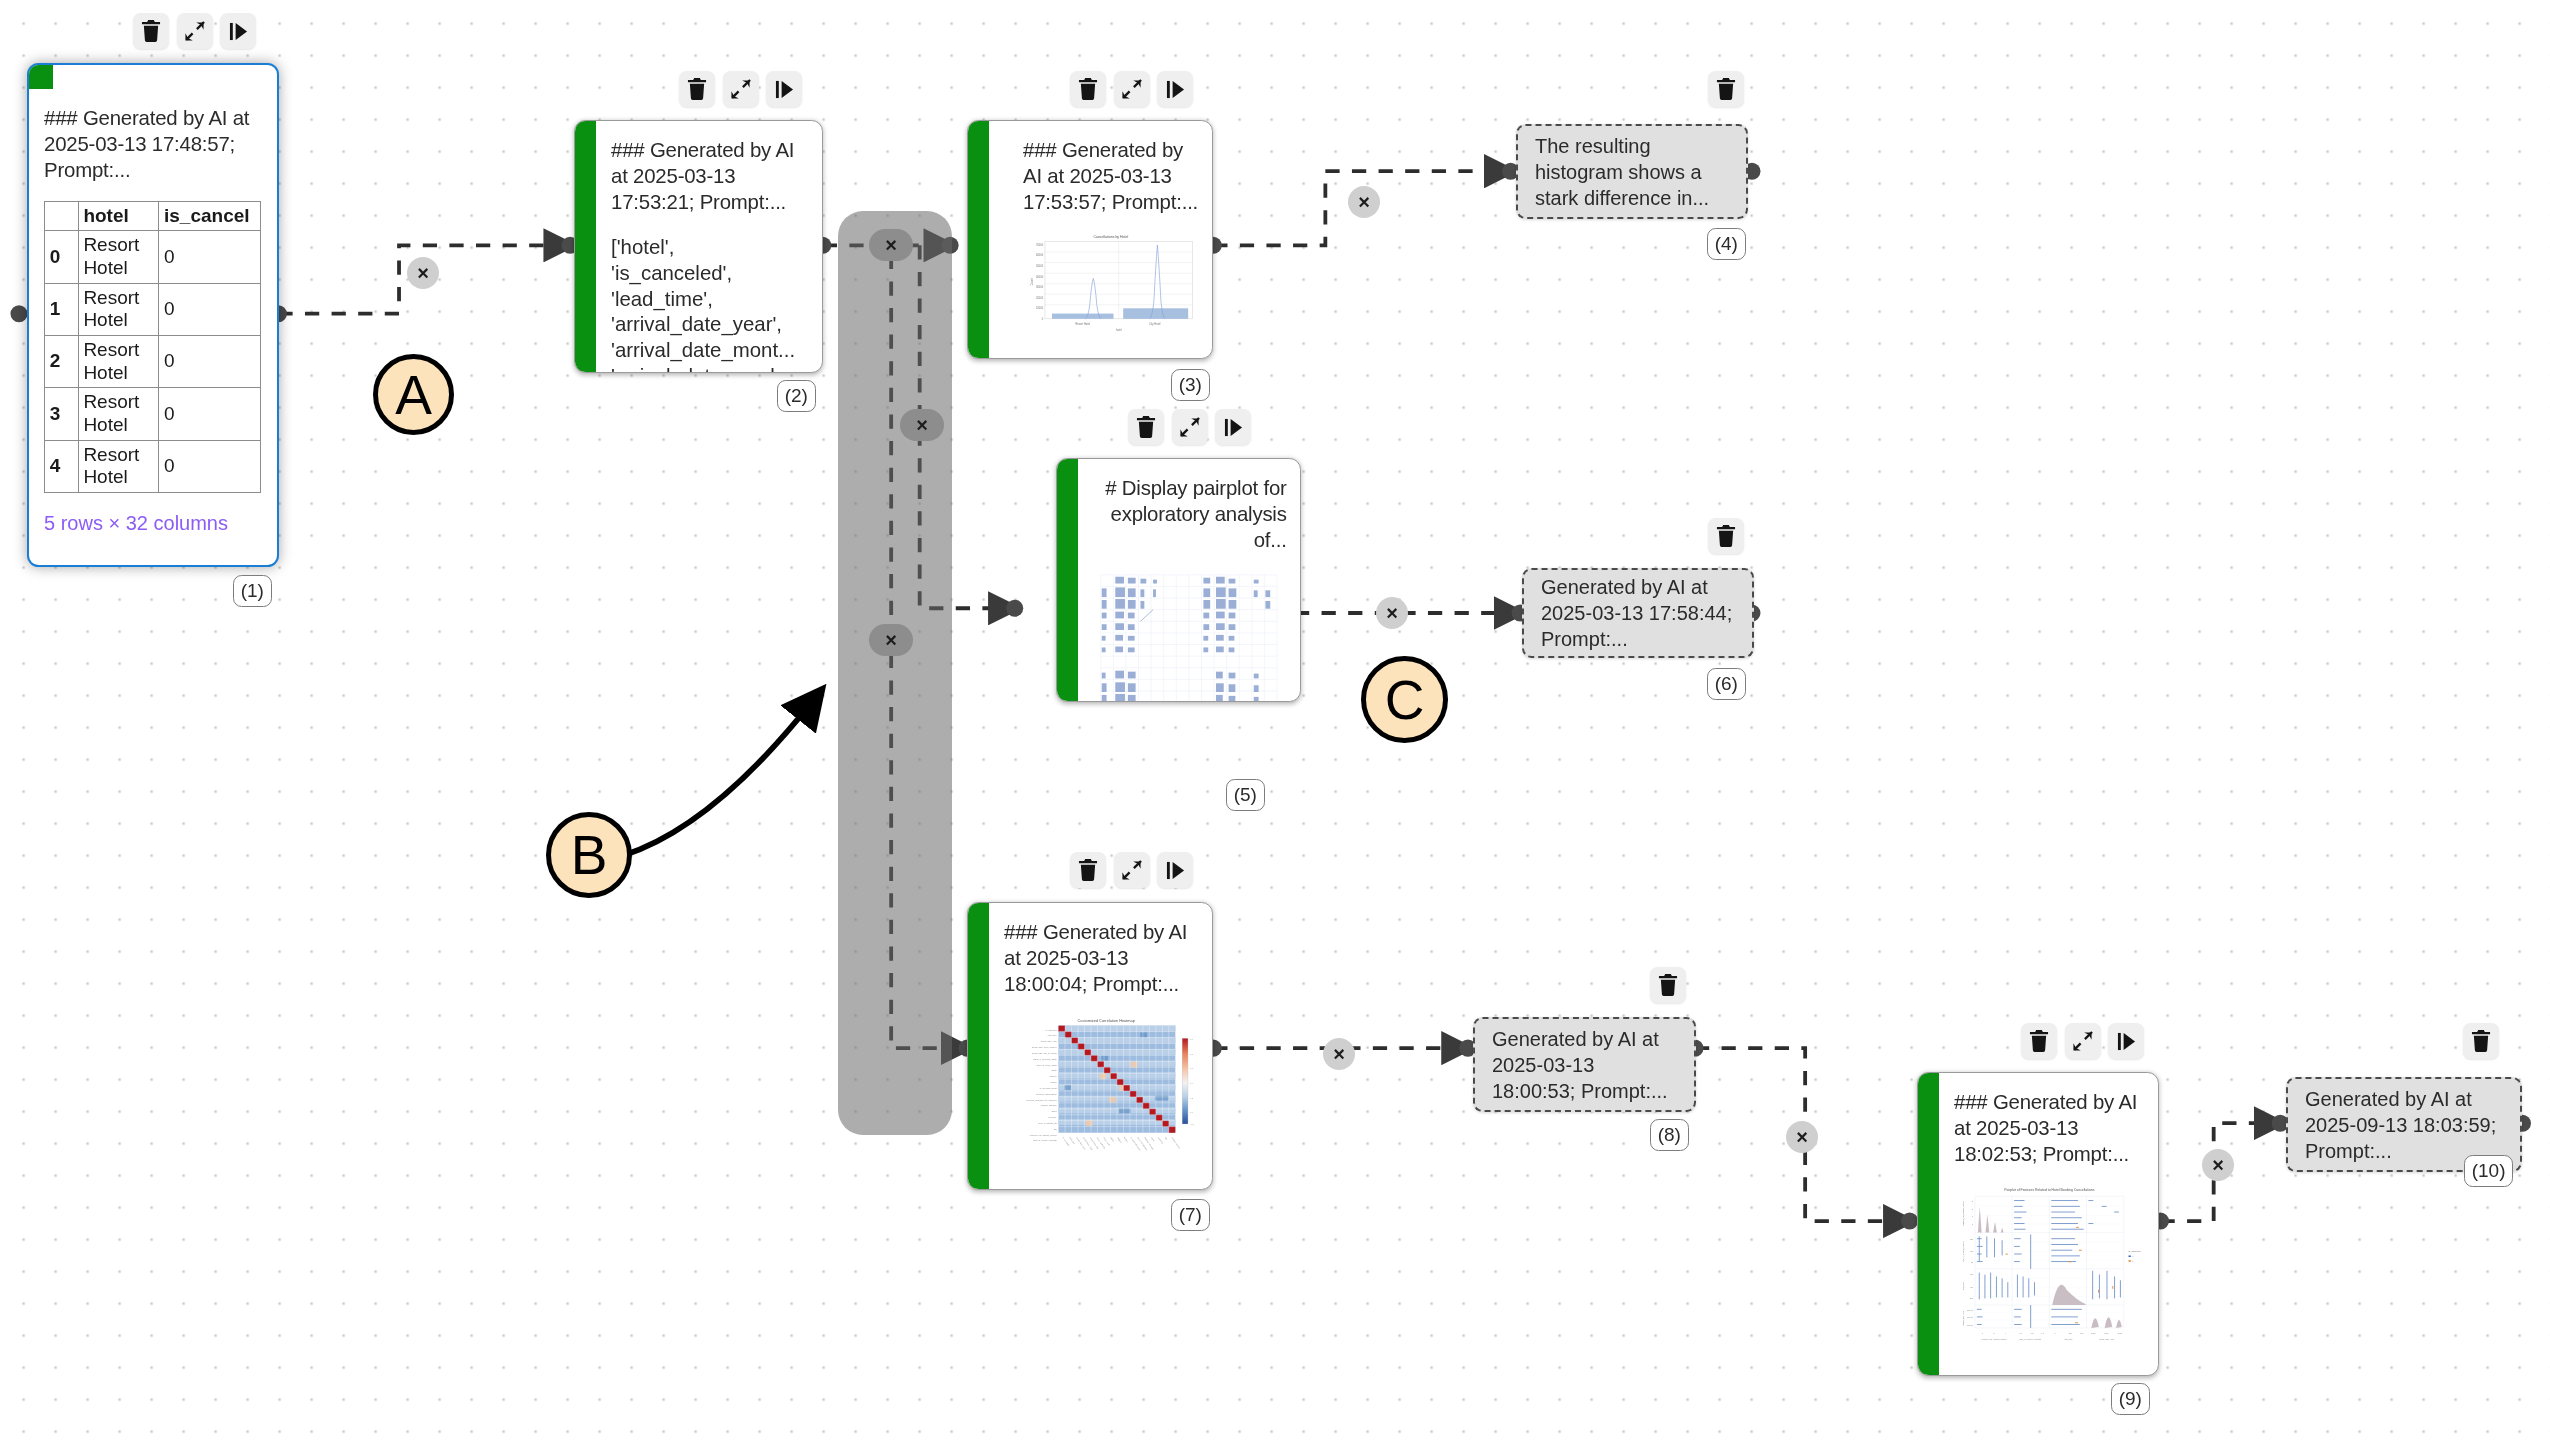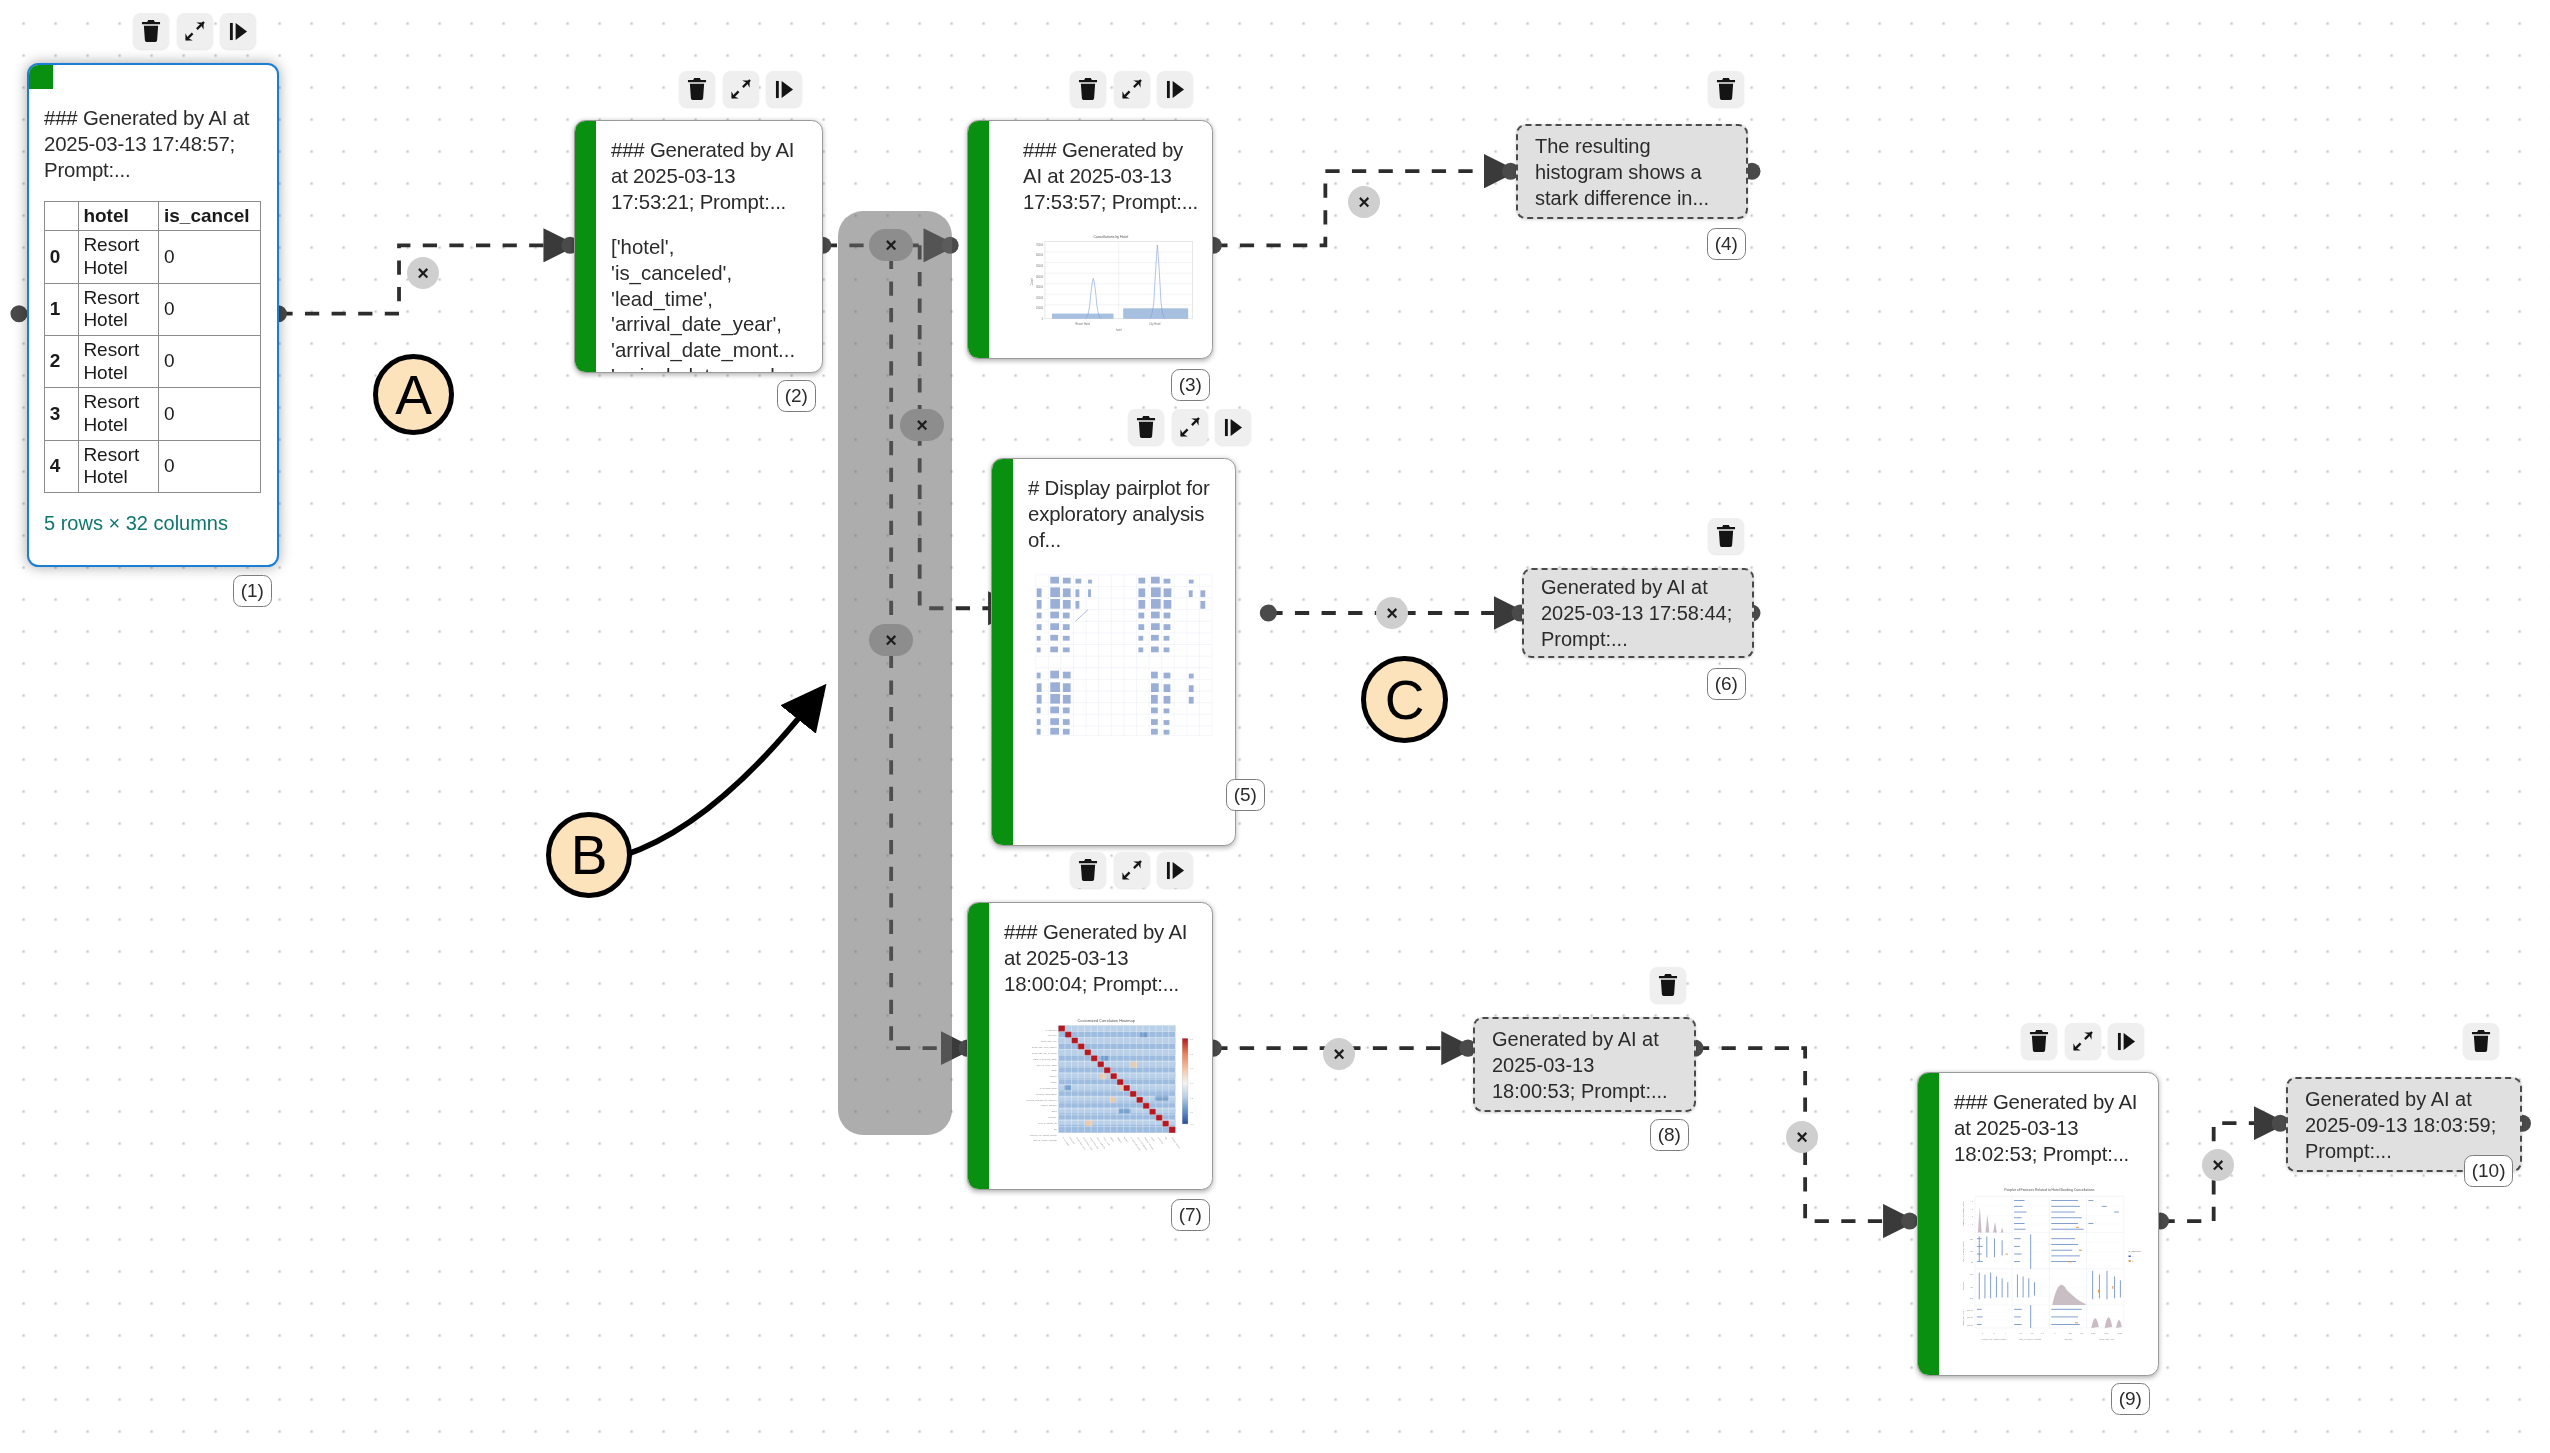--- a/index.html
+++ b/index.html
@@ -60,21 +60,21 @@
     margin-top: 19px;
     font-size: 20.4px;
     line-height: 1.27;
     color: #2b2b2b;
     white-space: pre;
   }
   .node .footnote {
     margin-top: 17px;
     font-size: 20px;
     line-height: 1.3;
-    color: #0f766e;
+    color: #8b5cf6;
   }
 
   
   table.df {
     border-collapse: collapse;
     margin-top: 17px;
     font-size: 19px;
     color: #1a1a1a;
     table-layout: fixed;
   }
@@ -418,21 +418,21 @@
           <path fill="#141414" d="M20.5 1.5 L20.5 9.2 L17.8 4.2 L12.8 1.5 Z"></path>
         </svg>
     </div>
     <div class="tbtn">
       <svg width="21" height="19" viewBox="0 0 22 20">
           <rect x="2" y="1" width="3" height="18" fill="#141414"></rect>
           <path fill="#141414" d="M8 1 L20 10 L8 19 Z"></path>
         </svg>
     </div>
   </div>
-  <div class="node" style="left:991px; top:458px; width:245px; height:388px;">
+  <div class="node" style="left:1056px; top:458px; width:245px; height:244px;text-align:right;">
     <div class="accent"></div>
     <div class="body" style="padding-bottom:5.7px;">
       <div class="title"># Display pairplot for exploratory analysis of...</div>
       <div class="thumb">
         <svg viewBox="0 0 200 178">
           <rect x="2" y="2" width="196" height="174" fill="#ffffff"></rect>
           <g id="pp-grid" stroke="#dde4f2" stroke-width="0.35" fill="none">
             <g>
               <line x1="8" y1="6" x2="8" y2="172"></line>
                 <line x1="21" y1="6" x2="21" y2="172"></line>

